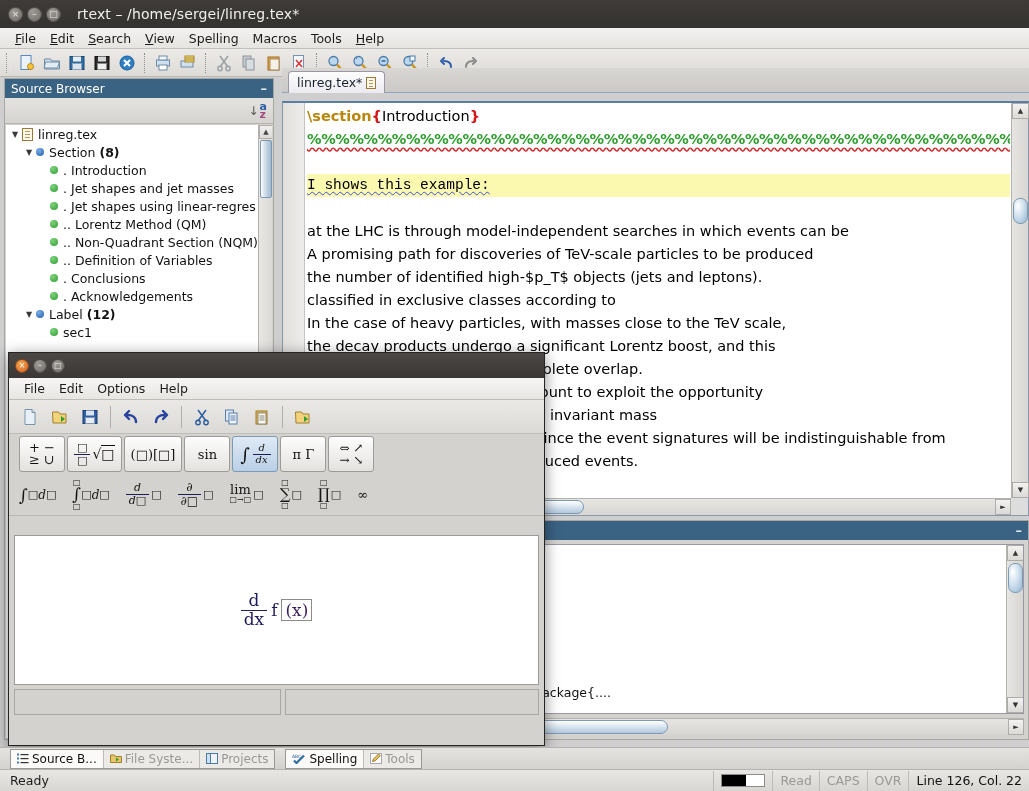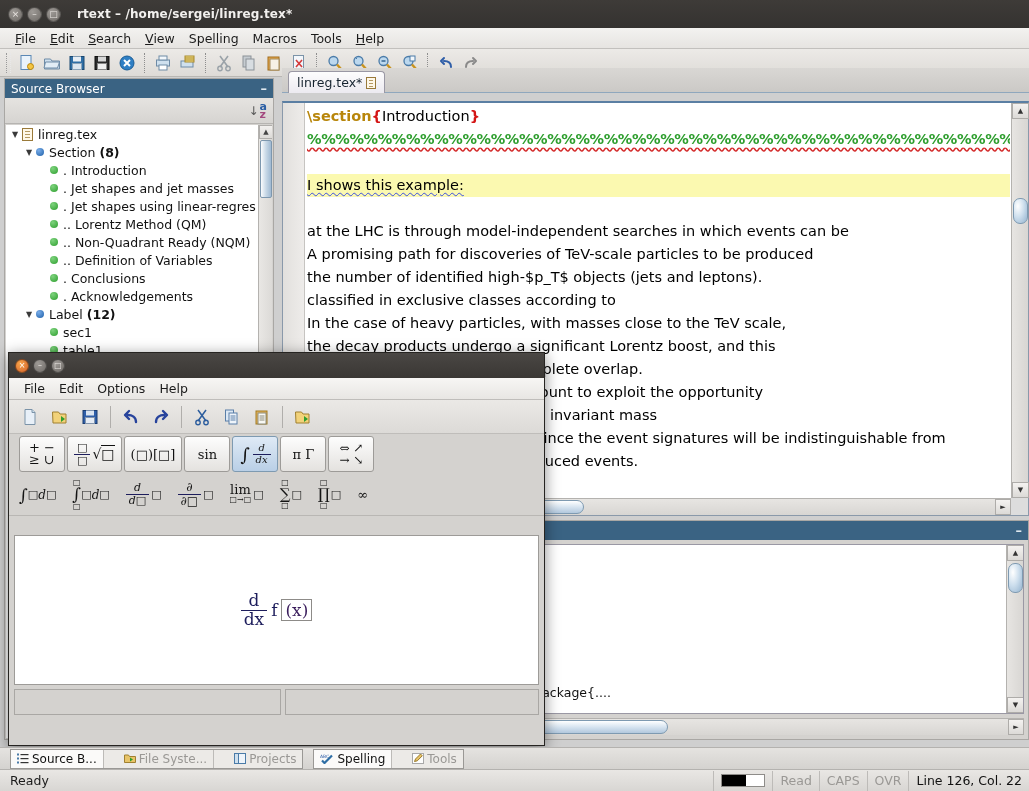--- a/index.html
+++ b/index.html
@@ -27,21 +27,21 @@
   .wbtn {
     width: 15px; height: 15px; border-radius: 50%;
     display: flex; align-items: center; justify-content: center;
     font-size: 9px; color: #2e2b29; line-height: 1;
     border: 1px solid rgba(0,0,0,0.35);
   }
   .wbtn.close { background: radial-gradient(circle at 35% 30%, #9e9a96, #6e6a66); color:#e8e4e0; }
   .wbtn.min   { background: radial-gradient(circle at 35% 30%, #9e9a96, #6e6a66); color:#e8e4e0;}
   .wbtn.max   { background: radial-gradient(circle at 35% 30%, #9e9a96, #6e6a66); color:#e8e4e0;}
   .wtitle {
-    color: #f2f0ee; font-size: 12px; font-weight: bold;
+    color: #f2f0ee; font-size: 14px; font-weight: normal;
     margin-left: 16px; letter-spacing: 0.1px;
   }
 
   
   .menubar {
     position: absolute; left: 0; top: 28px; width: 1029px; height: 21px;
     background: linear-gradient(to bottom, #f3f2f0 0%, #e6e4e1 100%);
     border-bottom: 1px solid #c2c0bd;
     display: flex; align-items: center; padding-left: 8px;
   }
@@ -242,21 +242,21 @@
   .dst { background:#d4d2cf; border:1px solid #a9a7a4; }
   .dst.a { width:267px; }
   .dst.b { flex:1; }
 
   
   .btabs {
     position:absolute; left:0; bottom:22px; width:1029px; height:22px;
     background: linear-gradient(to bottom,#e5e3e0,#d4d2cf);
     border-top:1px solid #b4b2af; display:flex; align-items:center; padding-left:10px; gap:0px;
   }
-  .btgroup { display:flex; border:1px solid #9a9895; background:#eceae7;gap:14px; }
+  .btgroup { display:flex; border:1px solid #9a9895; background:#eceae7; }
   .btab { height:18px; display:flex; align-items:center; gap:3px; padding:0 6px;
     font-size:12px; color:#9a9895; border-right:1px solid #bdbbb8; }
   .btab:last-child { border-right:none; }
   .btab.active { color:#111; background:#fbfaf9; }
   .btgap { width:10px; }
 
   .statusbar {
     position:absolute; left:0; bottom:0; width:1029px; height:22px;
     background: linear-gradient(to bottom,#e9e7e4,#d8d6d3);
     border-top:1px solid #b4b2af; display:flex; align-items:center;
@@ -469,21 +469,21 @@
       <div class="trow" style="padding-left:44px;">
         <span class="bullet-g"></span>
         <span>. Jet shapes using linear-regres</span>
       </div>
       <div class="trow" style="padding-left:44px;">
         <span class="bullet-g"></span>
         <span>.. Lorentz Method (QM)</span>
       </div>
       <div class="trow" style="padding-left:44px;">
         <span class="bullet-g"></span>
-        <span>.. Non-Quadrant Ready (NQM)</span>
+        <span>.. Non-Quadrant Section (NQM)</span>
       </div>
       <div class="trow" style="padding-left:44px;">
         <span class="bullet-g"></span>
         <span>.. Definition of Variables</span>
       </div>
       <div class="trow" style="padding-left:44px;">
         <span class="bullet-g"></span>
         <span>. Conclusions</span>
       </div>
       <div class="trow" style="padding-left:44px;">
@@ -493,45 +493,41 @@
       <div class="trow" style="padding-left:20px;">
         <span class="tw">▼</span>
         <span class="bullet-b"></span>
         <span>Label</span>
         <span style="font-weight:bold;margin-left:4px;">(12)</span>
       </div>
       <div class="trow" style="padding-left:44px;">
         <span class="bullet-g"></span>
         <span>sec1</span>
       </div>
-      <div class="trow" style="padding-left:44px;">
-        <span class="bullet-g"></span>
-        <span>table1</span>
-      </div>
     </div>
   </div>
 
   <div class="tabstrip">
     <div class="tab">
       <span>linreg.tex*</span>
       <span class="ticon"></span>
     </div>
   </div>
 
   <div class="editor">
     <div class="gutter"></div>
     <div class="etext">
       <div class="eline">
         <span class="kw">\section</span><span class="br">{</span><span>Introduction</span><span class="br">}</span>
       </div>
       <div class="eline">
         <span class="comment">%%%%%%%%%%%%%%%%%%%%%%%%%%%%%%%%%%%%%%%%%%%%%%%%%%%%%%%%%%%%%%%%%%%%</span>
       </div>
       <div class="eline">&nbsp;</div>
-      <div class="eline hlrow" style="width:100%;">
+      <div class="eline hlrow" style="width:100%;font-family:Liberation Mono, monospace;">
         <span class="sqb">I shows this example:</span>
       </div>
       <div class="eline">&nbsp;</div>
       <div class="eline">
         <span>at the LHC is through model-independent searches in which events can be</span>
       </div>
       <div class="eline">
         <span>A promising path for discoveries of TeV-scale particles to be produced</span>
       </div>
       <div class="eline">

